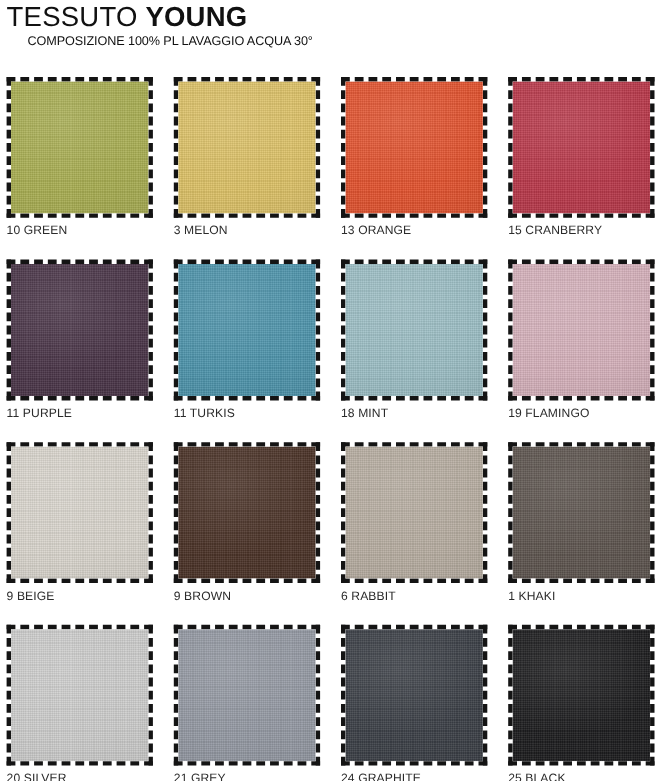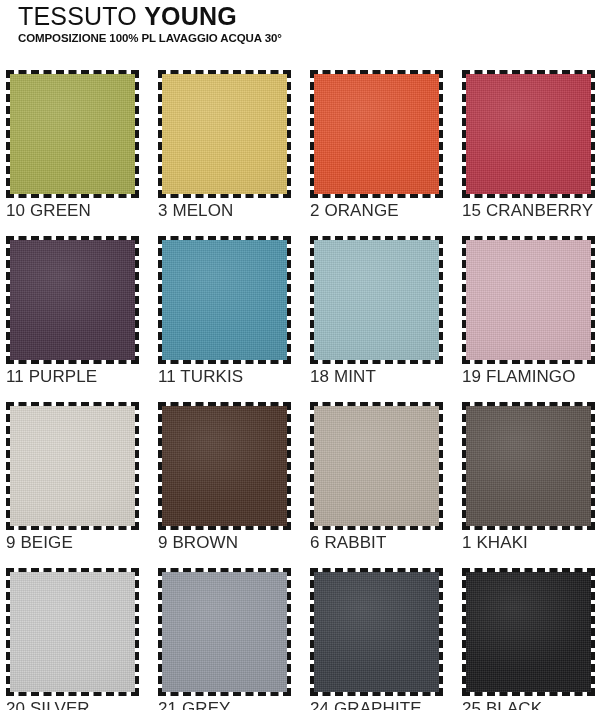--- a/index.html
+++ b/index.html
@@ -13,21 +13,20 @@
     height: 710px;
     font-family: "Liberation Sans", sans-serif;
     color: #1a1a1a;
     overflow: hidden;
   }
   .page {
     position: relative;
     width: 599px;
     height: 556px;
     box-sizing: border-box;
-    padding-left: 12px;
   }
 
   
   .header {
     padding: 2px 0 0 6px;
   }
   .title {
     font-size: 25px;
     line-height: 28px;
     font-weight: 400;
@@ -35,24 +34,25 @@
     white-space: nowrap;
     color: #111111;
   }
   .title .title-strong {
     font-weight: 700;
   }
   .subtitle {
     margin-top: 1px;
     font-size: 11.5px;
     line-height: 14px;
-    font-weight: 700;
+    font-weight: 400;
     letter-spacing: -0.1px;
     white-space: nowrap;
     color: #111111;
+    margin-left: 19px;
   }
 
   
   .grid {
     position: absolute;
     left: 6px;
     top: 70px;
     width: 588px;
     display: grid;
     grid-template-columns: repeat(4, 133px);
@@ -94,21 +94,21 @@
     left: 0; top: 0; right: 0; bottom: 0;
     background:
       radial-gradient(120% 95% at 38% 30%,
         rgba(255,255,255,0.085) 0%,
         rgba(255,255,255,0.0) 55%,
         rgba(0,0,0,0.06) 100%);
     pointer-events: none;
   }
   .caption {
     margin-top: 5px;
-    font-size: 17px;
+    font-size: 11px;
     line-height: 15px;
     letter-spacing: 0.1px;
     white-space: nowrap;
     color: #2b2b2b;
   }
 </style>
 </head>
 <body>
 
 <div class="page">
@@ -131,21 +131,21 @@
           <div class="swatch-fill" style="background-color: rgb(220, 193, 103);"></div>
           <div class="swatch-sheen"></div>
         </div>
         <div class="caption">3 MELON</div>
       </div>
       <div class="cell">
         <div class="swatch" style="border-color: rgb(20, 20, 20);">
           <div class="swatch-fill" style="background-color: rgb(226, 83, 47);"></div>
           <div class="swatch-sheen"></div>
         </div>
-        <div class="caption">2 ORANGE</div>
+        <div class="caption">13 ORANGE</div>
       </div>
       <div class="cell">
         <div class="swatch" style="border-color: rgb(20, 20, 20);">
           <div class="swatch-fill" style="background-color: rgb(184, 56, 74);"></div>
           <div class="swatch-sheen"></div>
         </div>
         <div class="caption">15 CRANBERRY</div>
       </div>
       <div class="cell">
         <div class="swatch" style="border-color: rgb(20, 20, 20);">

